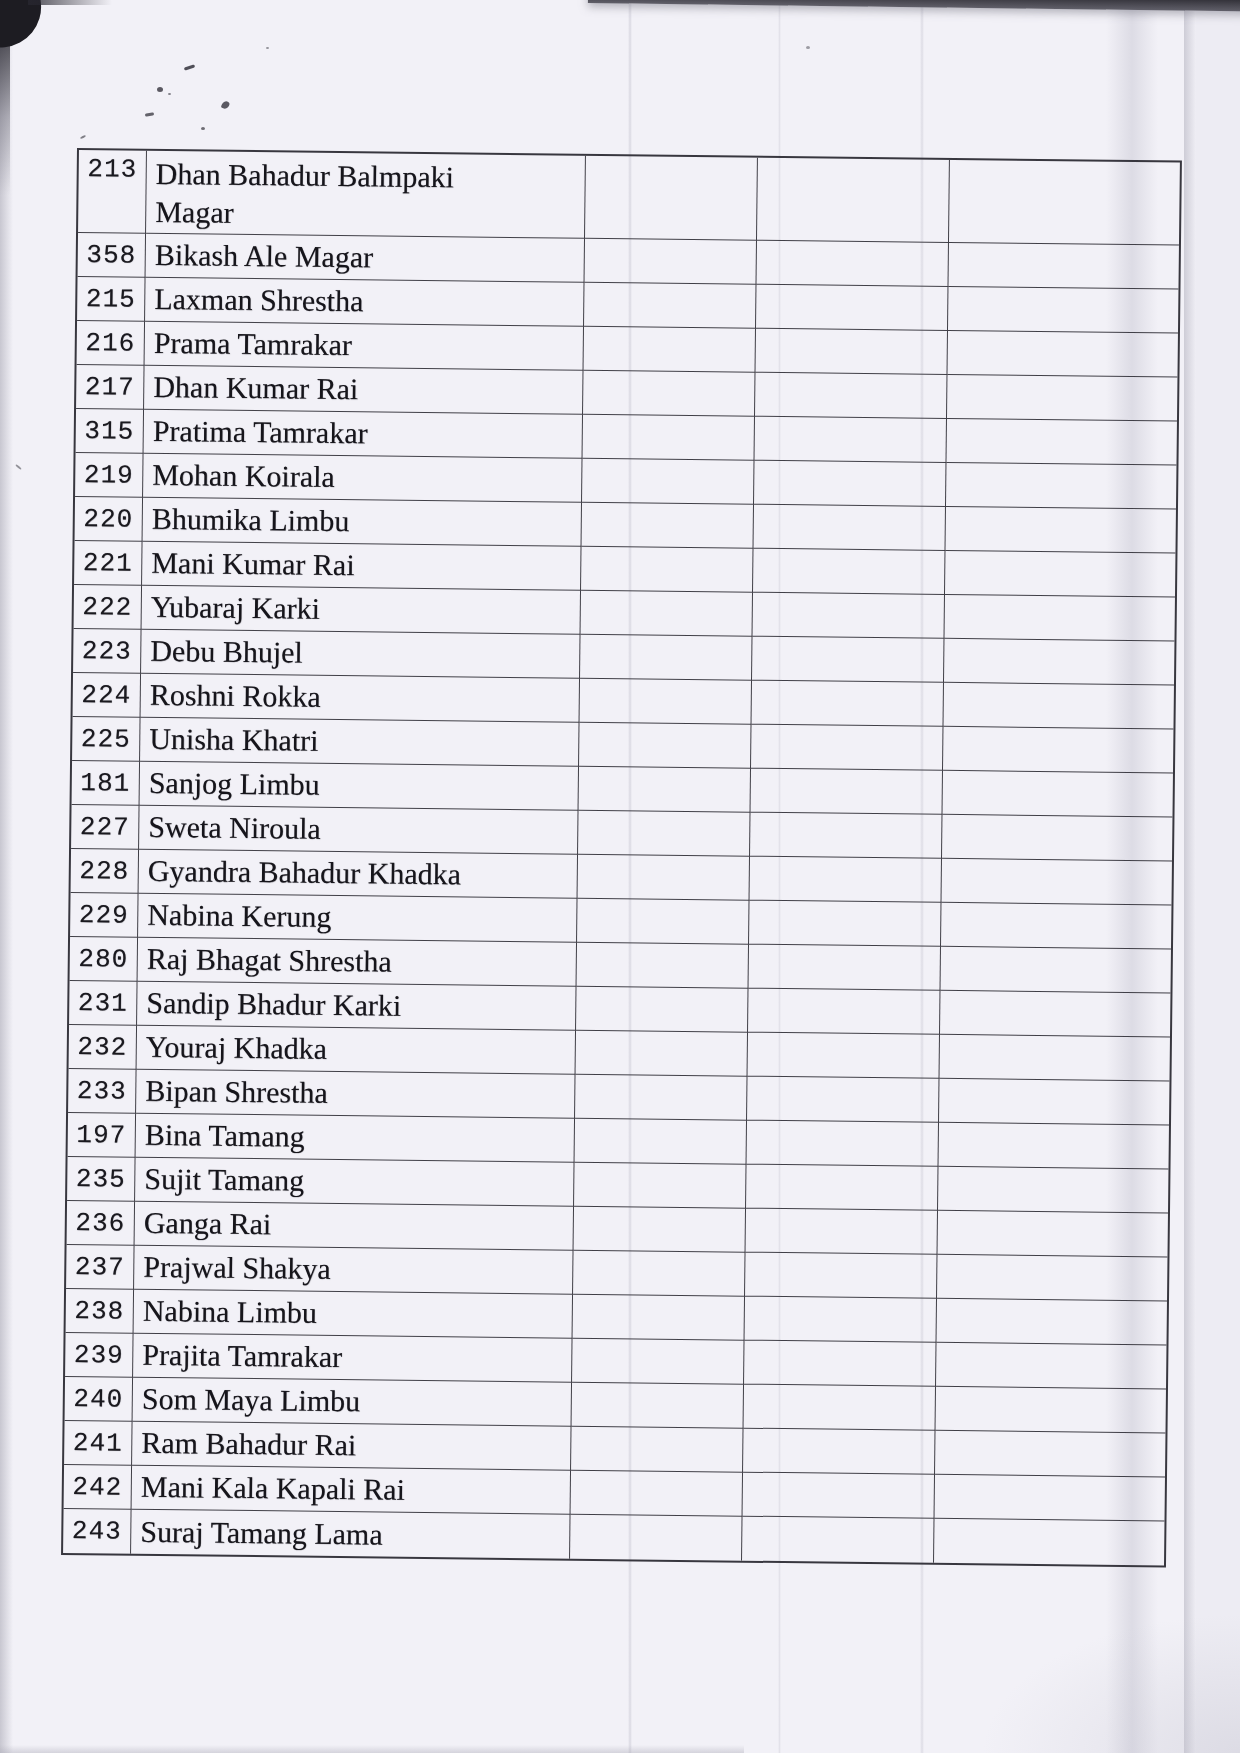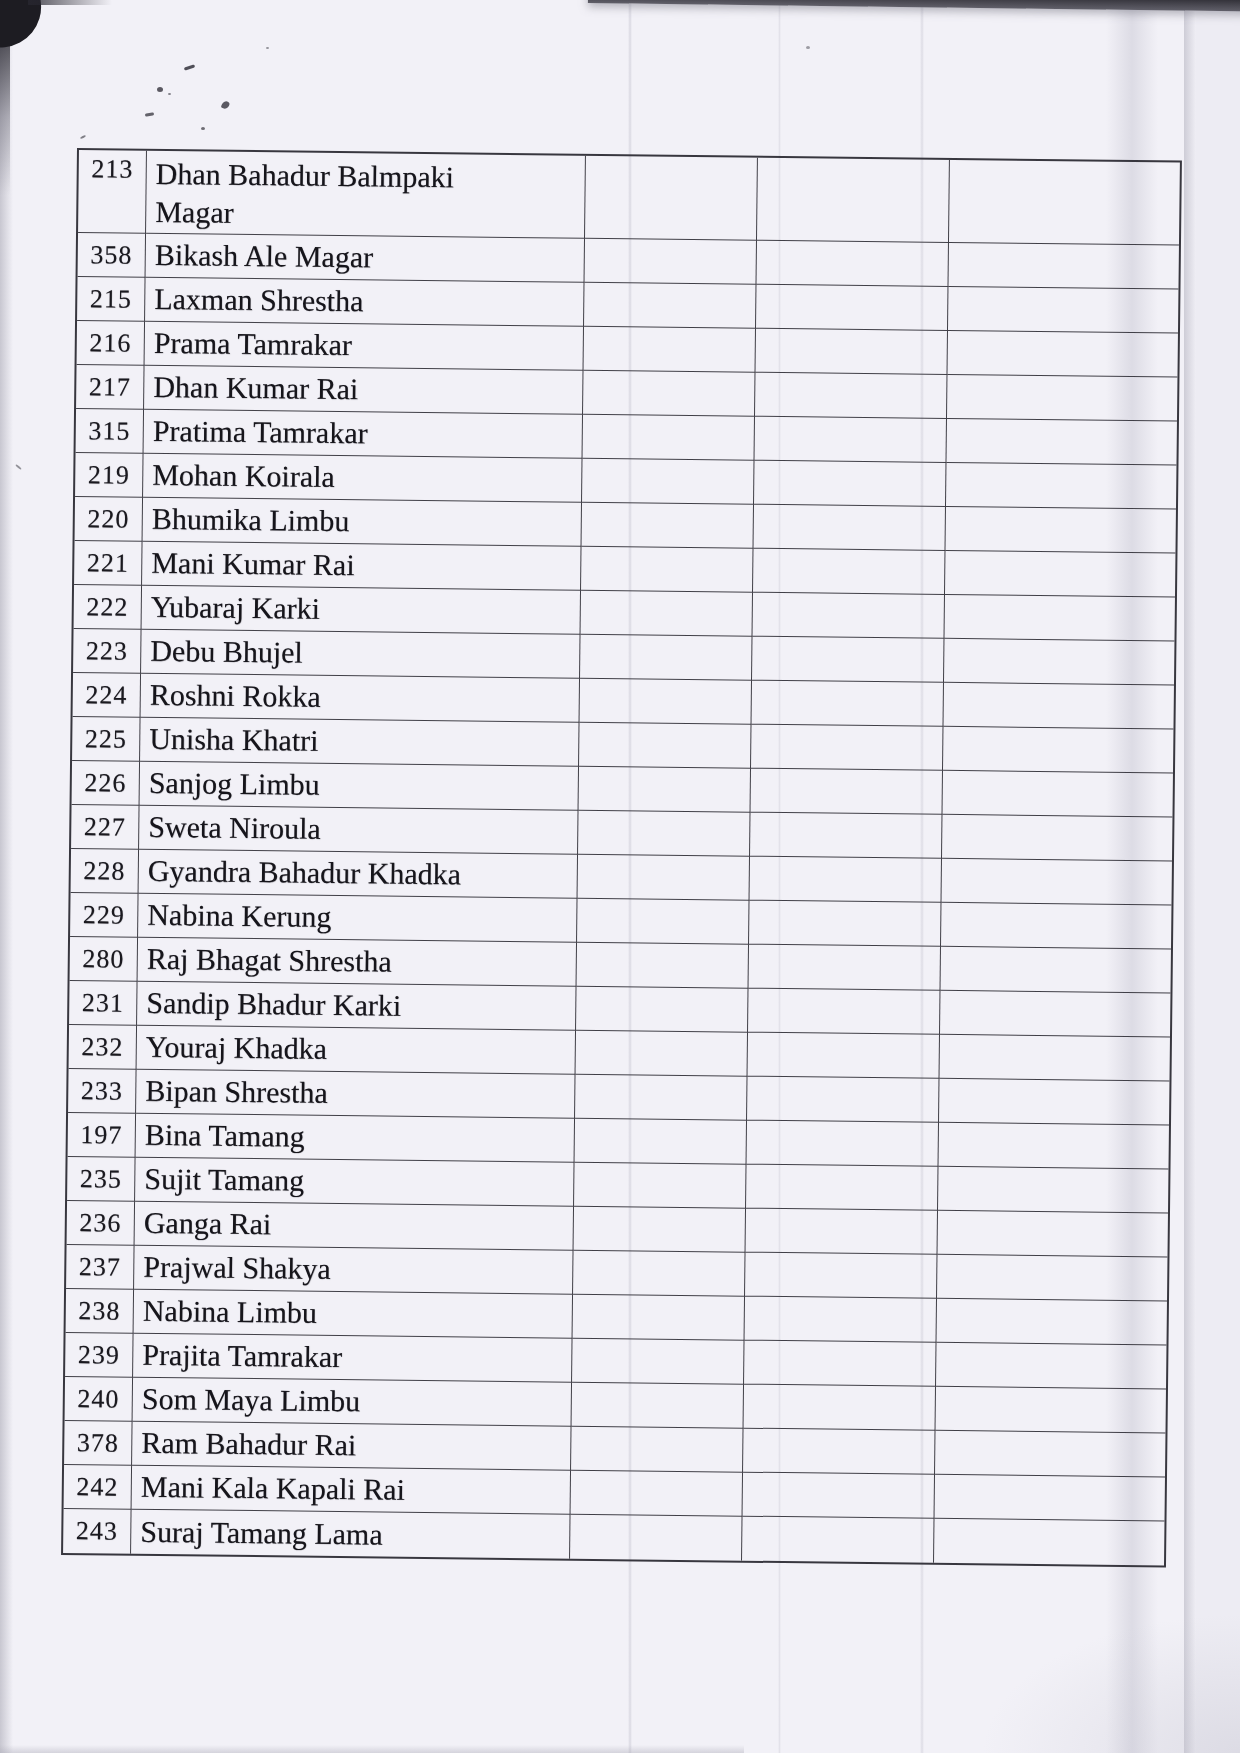--- a/index.html
+++ b/index.html
@@ -55,21 +55,21 @@
   }
   .trow{display:grid;grid-template-columns:68px 439px 172px 192px 230px;min-height:44px;}
   .trow:first-of-type{min-height:83px;}
   .cell{
     border-right:1.6px solid #403f47;border-bottom:1.6px solid #403f47;
     display:flex;align-items:center;box-sizing:border-box;
     text-shadow:0.3px 0.3px 0.7px rgba(25,24,32,.5);
   }
   .cell:last-child{border-right:none;}
   .trow:last-of-type .cell{border-bottom:none;}
-  .cell.num{justify-content:center;font-family:Liberation Serif, serif;
+  .cell.num{justify-content:center;font-family:Liberation Mono, monospace;
     font-size:26px;color:#1a191f;letter-spacing:1px;}
   .cell.name{font-family:"Liberation Serif",serif;font-size:30px;color:#16151b;
     padding-left:9px;white-space:pre-line;line-height:1.28;}
   .trow:first-of-type .cell{align-items:flex-start;padding-top:4px;}
 </style>
 </head>
 <body>
 
 <div class="scan">
 
@@ -199,21 +199,21 @@
 
       <div class="trow">
         <div class="cell num">225</div>
         <div class="cell name">Unisha Khatri</div>
         <div class="cell blank"></div>
         <div class="cell blank"></div>
         <div class="cell blank"></div>
       </div>
 
       <div class="trow">
-        <div class="cell num">226</div>
+        <div class="cell num">181</div>
         <div class="cell name">Sanjog Limbu</div>
         <div class="cell blank"></div>
         <div class="cell blank"></div>
         <div class="cell blank"></div>
       </div>
 
       <div class="trow">
         <div class="cell num">227</div>
         <div class="cell name">Sweta Niroula</div>
         <div class="cell blank"></div>
@@ -319,21 +319,21 @@
 
       <div class="trow">
         <div class="cell num">240</div>
         <div class="cell name">Som Maya Limbu</div>
         <div class="cell blank"></div>
         <div class="cell blank"></div>
         <div class="cell blank"></div>
       </div>
 
       <div class="trow">
-        <div class="cell num">378</div>
+        <div class="cell num">241</div>
         <div class="cell name">Ram Bahadur Rai</div>
         <div class="cell blank"></div>
         <div class="cell blank"></div>
         <div class="cell blank"></div>
       </div>
 
       <div class="trow">
         <div class="cell num">242</div>
         <div class="cell name">Mani Kala Kapali Rai</div>
         <div class="cell blank"></div>

